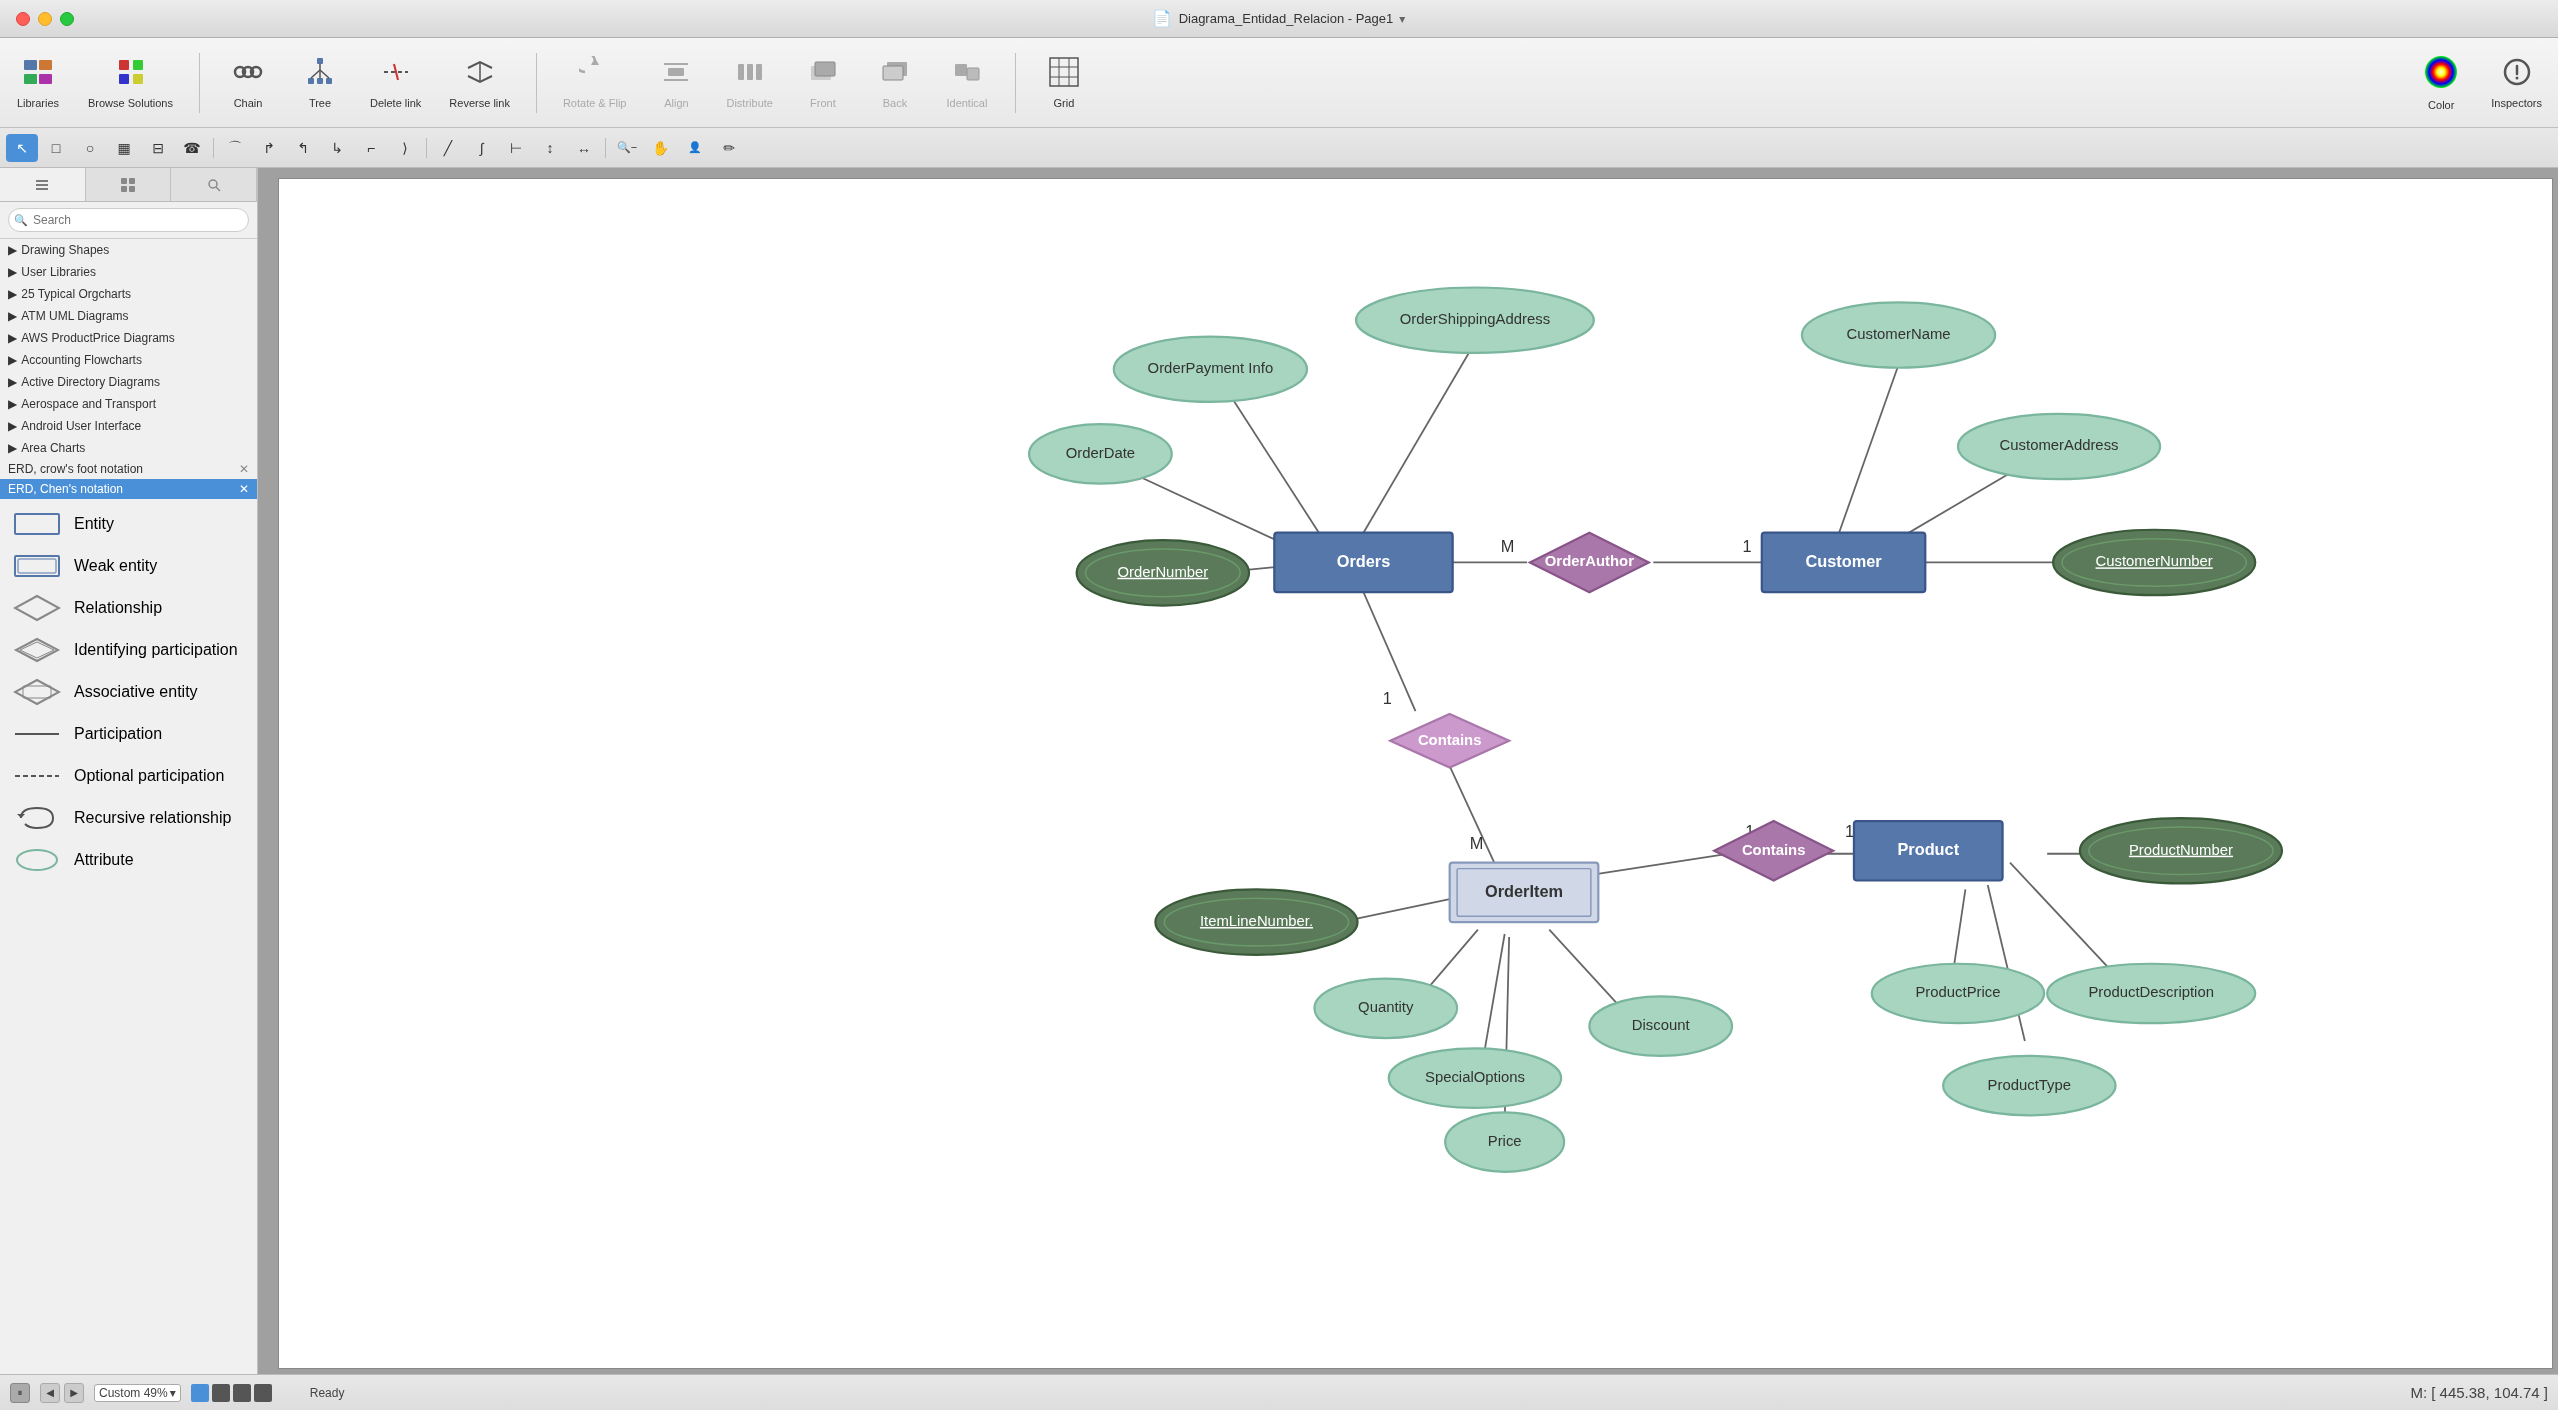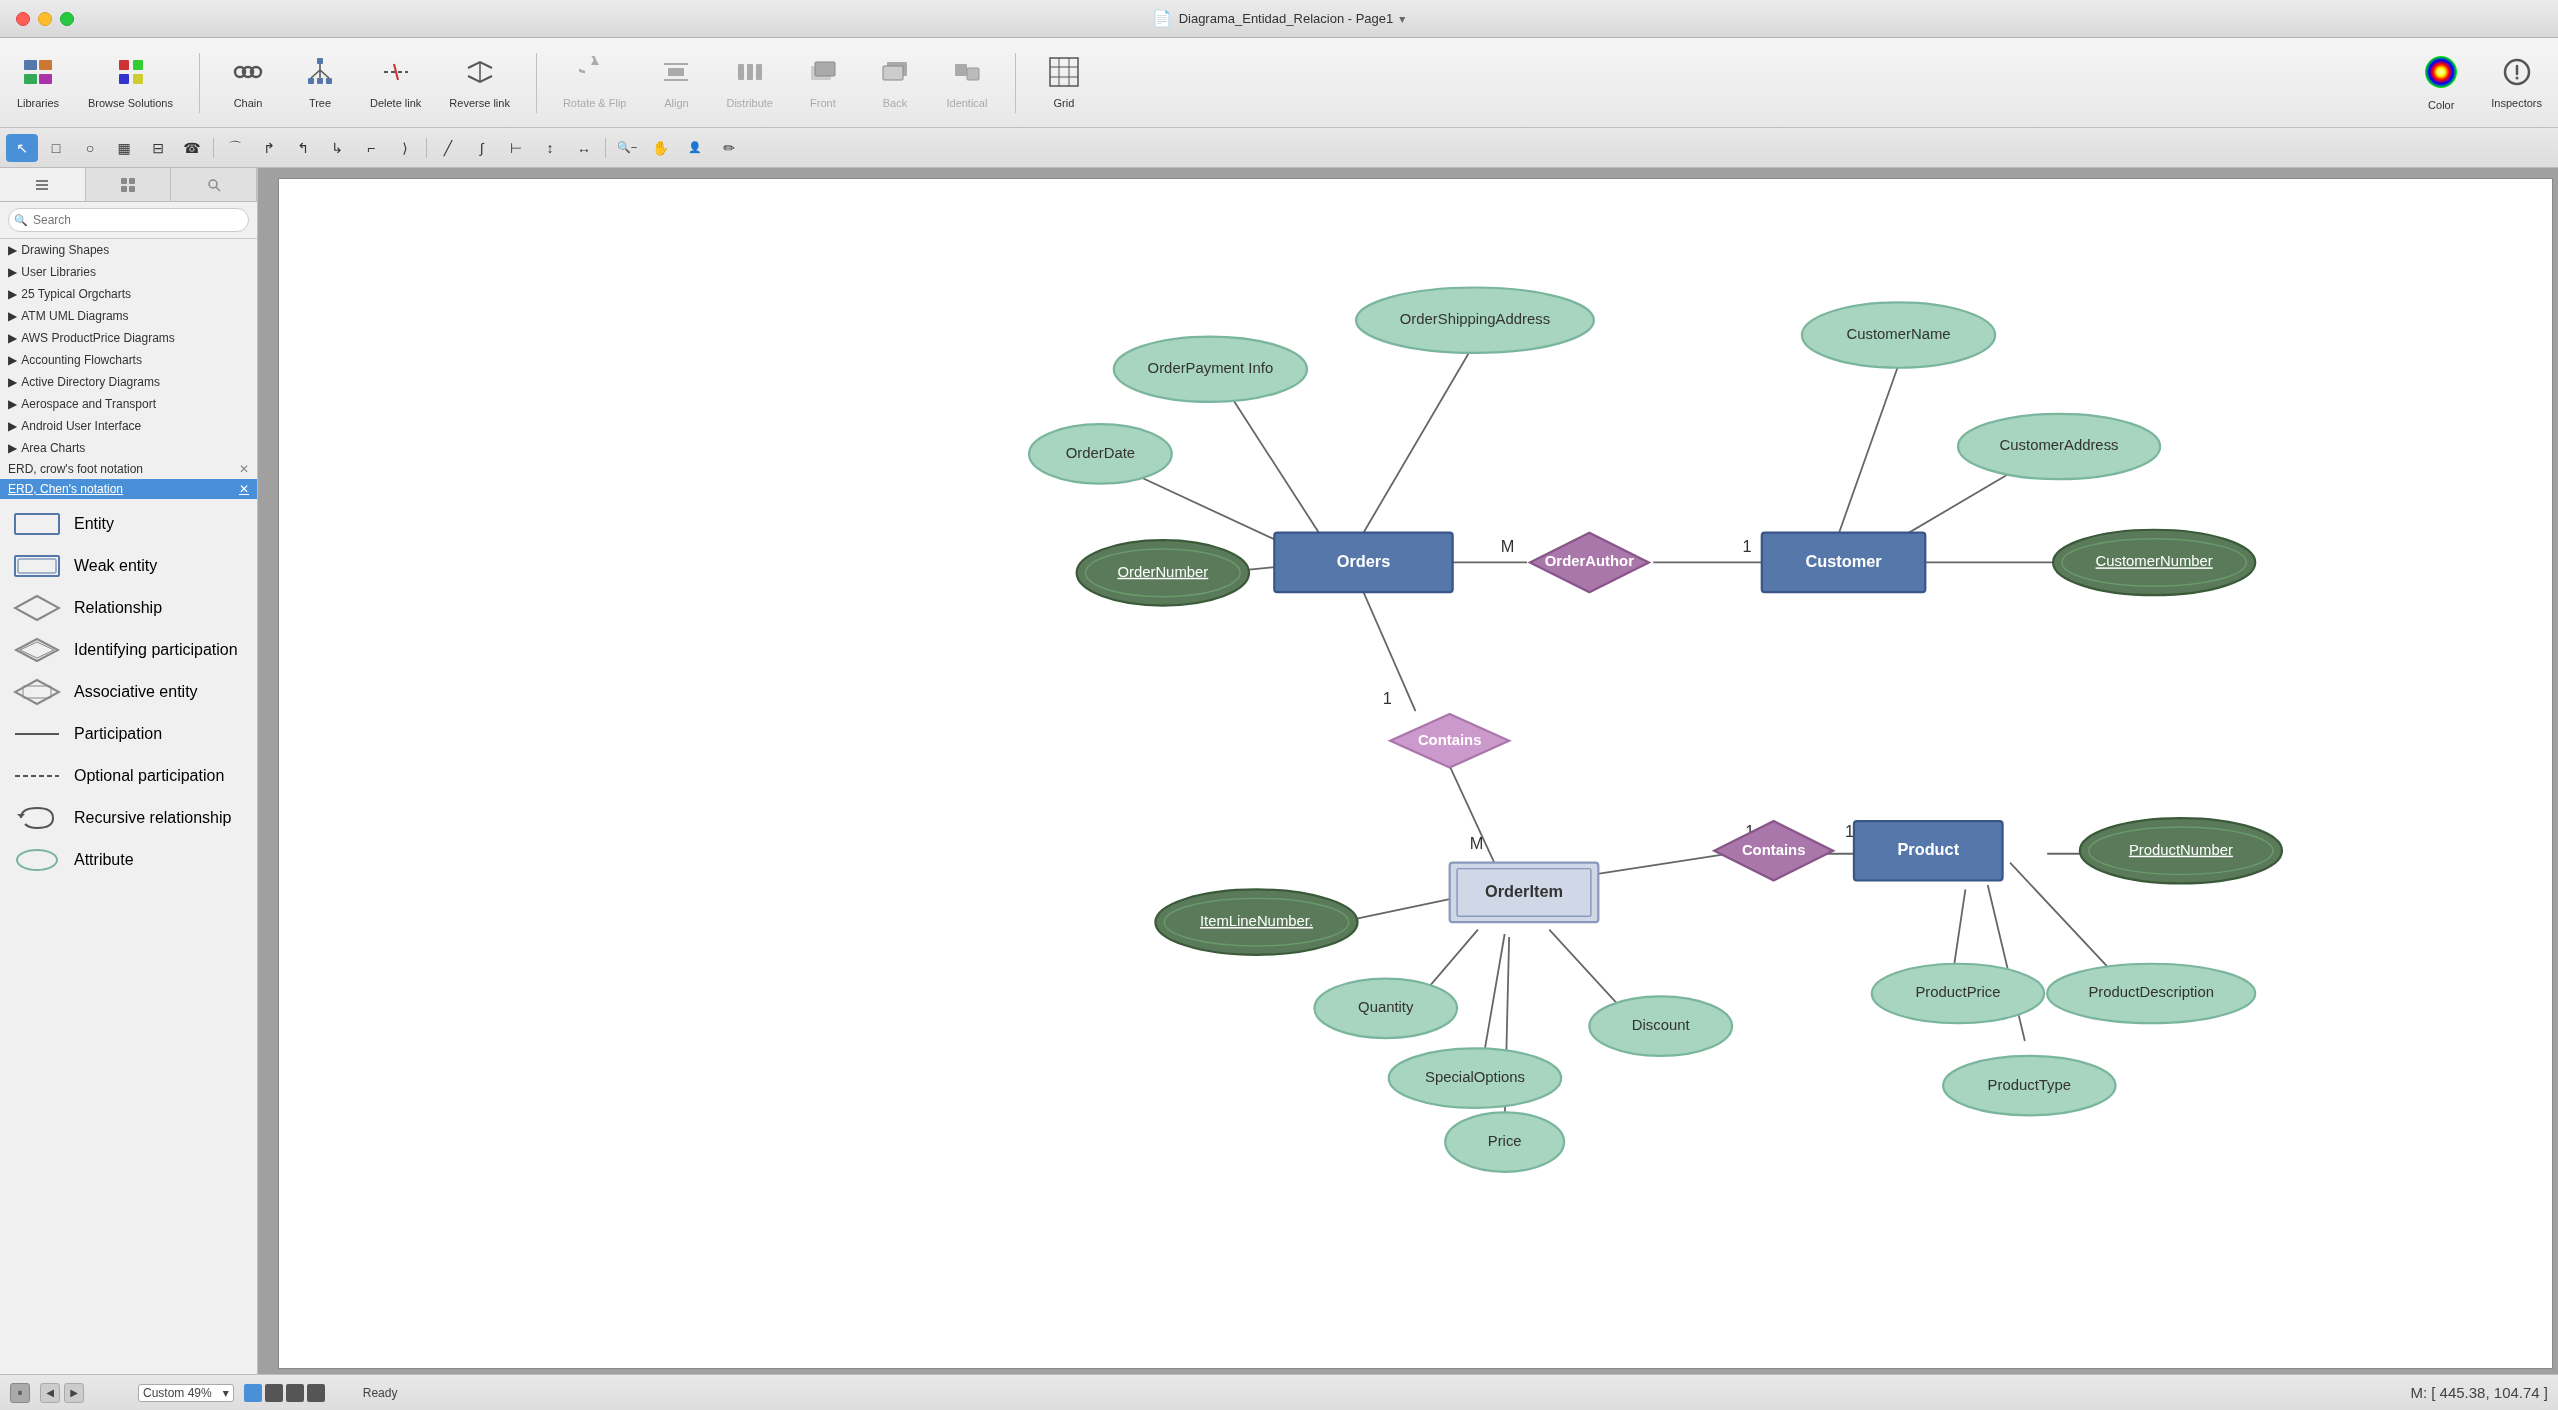--- a/index.html
+++ b/index.html
@@ -172,21 +172,21 @@
     }
     .sidebar-library {
       padding: 3px 8px;
       font-size: 12px;
       color: #333;
       cursor: pointer;
       display: flex;
       align-items: center;
       justify-content: space-between;
     }
-    .sidebar-library.active { background: #4a90d9; color: white; text-decoration: underline; }
+    .sidebar-library.active { background: #4a90d9; color: white; }
     .sidebar-library .close-btn { font-size: 12px; color: #888; cursor: pointer; }
     .sidebar-library.active .close-btn { color: white; }
 
     
     .shape-list {
       flex: 1;
       overflow-y: auto;
       padding: 4px 0;
     }
     .shape-item {
@@ -248,27 +248,26 @@
     .nav-btn {
       width: 20px; height: 20px;
       background: #ccc;
       border: 1px solid #aaa;
       border-radius: 3px;
       cursor: pointer;
       font-size: 10px;
       display: flex; align-items: center; justify-content: center;
     }
     .zoom-select {
-      display: flex; align-items: center; gap: 11px;
+      display: flex; align-items: center; gap: 2px;
       border: 1px solid #aaa;
       border-radius: 3px;
       background: white;
       padding: 1px 4px;
       font-size: 12px;
-      margin-left: 44px;
     }
     .status-coords {
       margin-left: auto;
       font-size: 15px;
       text-align: center;
     }
     .page-buttons {
       display: flex; gap: 3px;
     }
     .page-btn {

